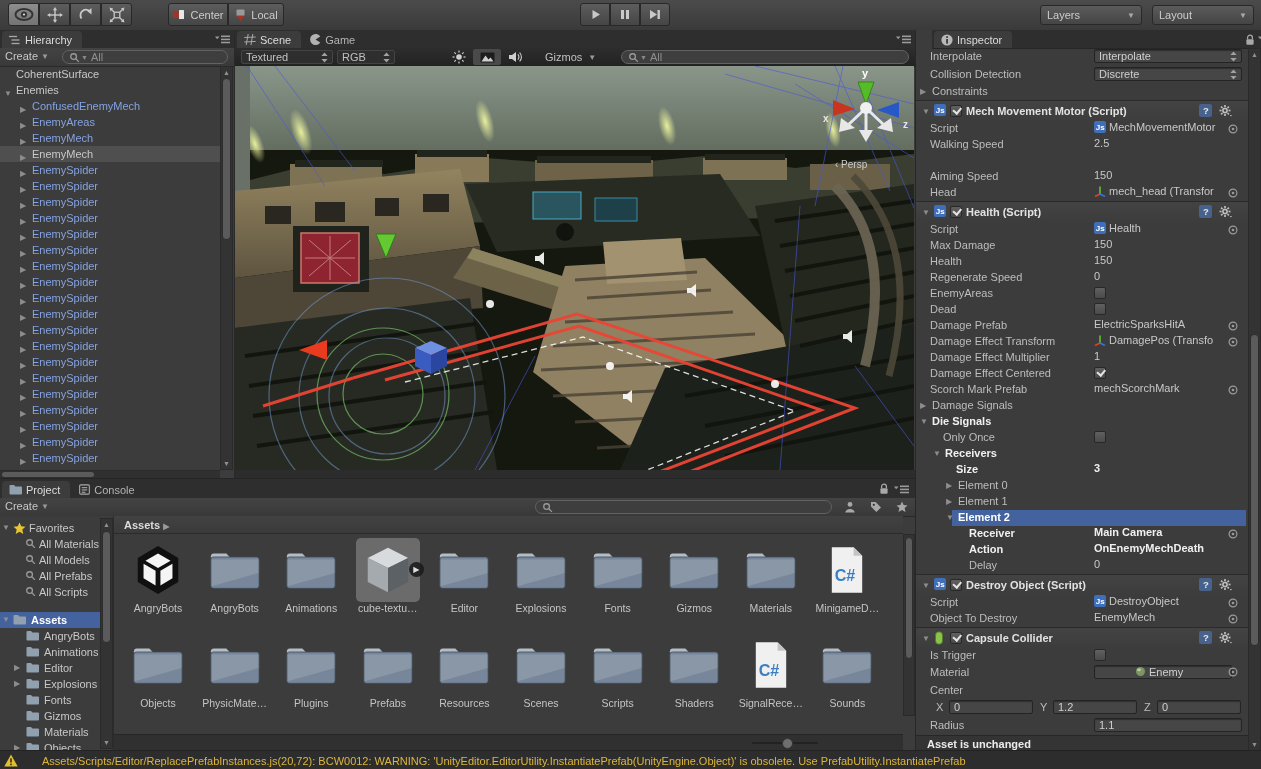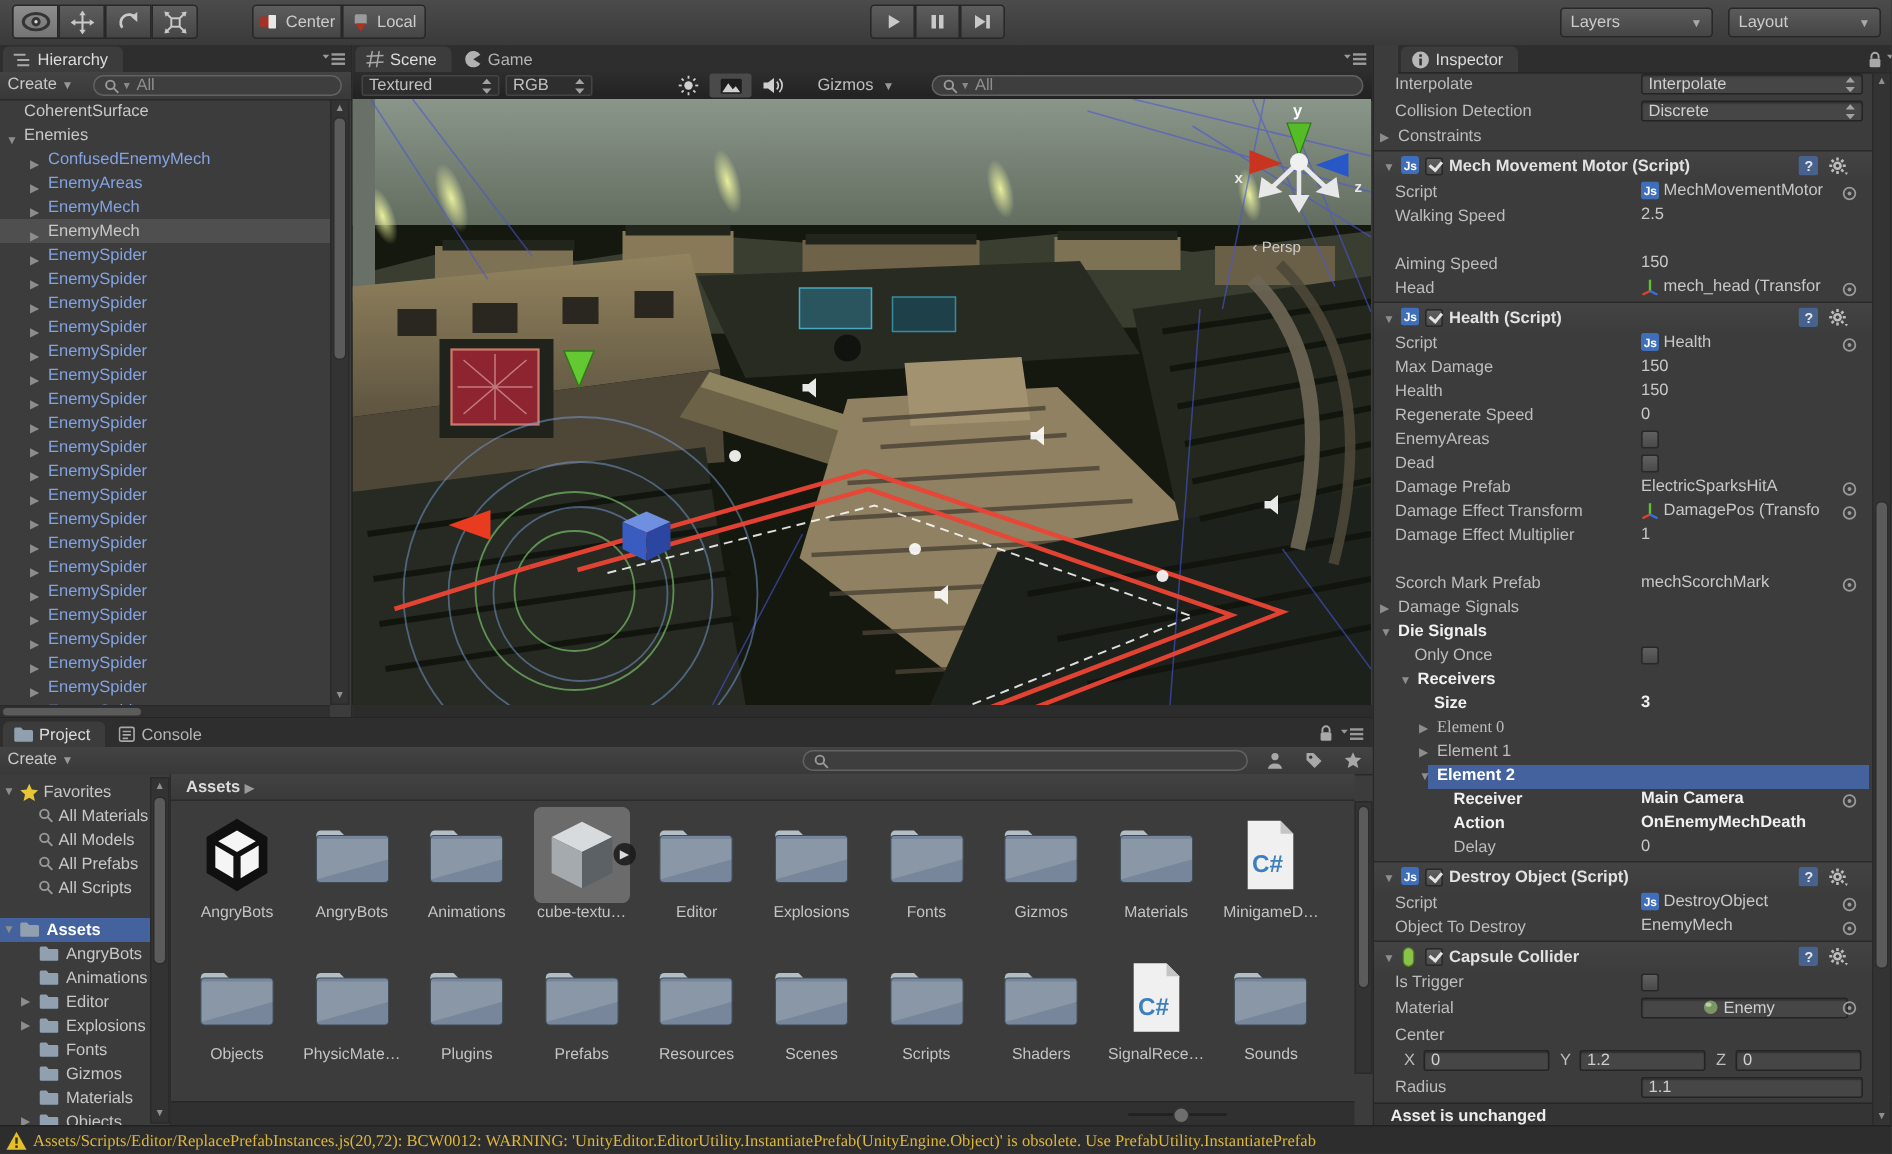--- a/index.html
+++ b/index.html
@@ -98,21 +98,21 @@
     white-space:nowrap;overflow:hidden;}
   .gplay{position:absolute;right:2px;top:24px;width:15px;height:15px;border-radius:50%;background:rgba(25,25,25,.85);
     color:#ddd;font-size:8px;display:flex;align-items:center;justify-content:center;}
   #pslider{position:absolute;left:114px;bottom:0;width:789px;height:15px;background:#303030;border-top:1px solid #262626;}
   #pslider .track{position:absolute;right:85px;top:7px;width:66px;height:2px;background:#222;border-radius:1px;}
   #pslider .thumb{position:absolute;right:110px;top:2.5px;width:11px;height:11px;border-radius:50%;background:#6e6e6e;border:1px solid #333;box-sizing:border-box;}
 
   
   #statusbar{position:absolute;left:0;top:750px;width:1261px;height:19px;background:#2d2d2d;border-top:1px solid #222;
     display:flex;align-items:center;overflow:hidden;}
-  #statusbar .msg{color:#dcb63d;margin-left:4px;white-space:nowrap;font-family:Liberation Serif, serif;}
+  #statusbar .msg{color:#dcb63d;margin-left:24px;white-space:nowrap;}
   #statusbar .ic{margin-left:4px;}
 </style>
 </head>
 <body>
 
 <div id="toolbar">
   <div class="tbtn first active" style="left:8px;width:31px;">
       <span class="ic">
         <svg width="20" height="13" viewBox="0 0 20 13">
           <ellipse cx="10" cy="6.5" rx="8.5" ry="5.5" fill="none" stroke="#343434" stroke-width="2"></ellipse>
@@ -891,20 +891,24 @@
             <circle cx="5" cy="5" r="1.3" fill="#9a9a9a"></circle>
           </svg>
         </span>
       </div>
       <div class="irow" style="top: 302px; height: 16px;">
         <span class="ilabel" style="left: 14px; top: 1px;">Damage Effect Multiplier</span>
         <span class="ivalue">
           <span>1</span>
         </span>
       </div>
+      <div class="irow" style="top: 318px; height: 16px;">
+        <span class="ilabel" style="left: 14px; top: 1px;">Damage Effect Centered</span>
+        <div class="cb on" style="top: 1px;"></div>
+      </div>
       <div class="irow" style="top: 334px; height: 16px;">
         <span class="ilabel" style="left: 14px; top: 1px;">Scorch Mark Prefab</span>
         <span class="ivalue">
           <span>mechScorchMark</span>
         </span>
         <span class="picker ic" style="top: 3px;">
           <svg width="10" height="10" viewBox="0 0 10 10">
             <circle cx="5" cy="5" r="3.9" fill="none" stroke="#9a9a9a" stroke-width="1.2"></circle>
             <circle cx="5" cy="5" r="1.3" fill="#9a9a9a"></circle>
           </svg>
@@ -927,21 +931,21 @@
         <span class="ilabel" style="left: 29px; top: 1px;">Receivers</span>
       </div>
       <div class="irow bold" style="top: 414px; height: 16px;">
         <span class="ilabel" style="left: 40px; top: 1px;">Size</span>
         <span class="ivalue">
           <span>3</span>
         </span>
       </div>
       <div class="irow" style="top: 430px; height: 16px;">
         <span class="arr" style="left: 30px; top: 3px;">▶</span>
-        <span class="ilabel" style="left: 42px; top: 1px; font-family: Liberation Serif, serif;">Element 0</span>
+        <span class="ilabel" style="left: 42px; top: 1px;">Element 0</span>
       </div>
       <div class="irow" style="top: 446px; height: 16px;">
         <span class="arr" style="left: 30px; top: 3px;">▶</span>
         <span class="ilabel" style="left: 42px; top: 1px;">Element 1</span>
       </div>
       <div class="irow bold" style="top: 462px; height: 16px;">
         <div class="isel" style="position: absolute; left: 36px; right: 2px; top: 0px; height: 16px;"></div>
         <span class="arr" style="left: 30px; top: 3px;">▼</span>
         <span class="ilabel" style="left: 42px; top: 1px; color: rgb(255, 255, 255);">Element 2</span>
       </div>

